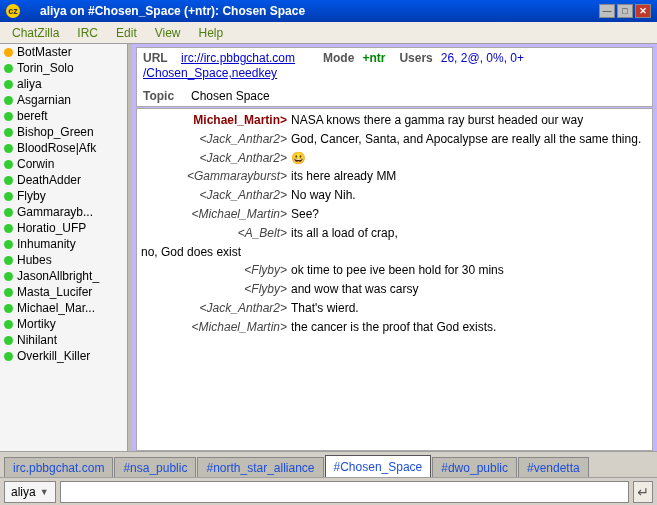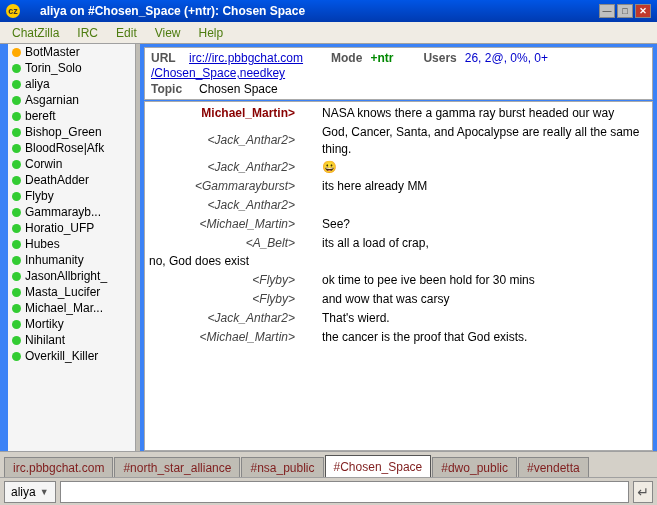--- a/index.html
+++ b/index.html
@@ -75,22 +75,21 @@
       padding: 2px 8px;
       font-size: 12px;
       cursor: pointer;
       color: #4d7c0f;
     }
 
     
     .main-layout {
       display: flex;
       height: calc(505px - 22px - 22px - 26px - 28px);
-      background: #3b82f6;
-      padding-left: 8px;
+      background: #c4b5fd;
     }
 
     
     .sidebar {
       width: 128px;
       min-width: 128px;
       background: #f5f5f5;
       border-right: 1px solid #a0a0a0;
       overflow-y: auto;
       overflow-x: hidden;
@@ -148,21 +147,21 @@
       color: #555;
       min-width: 30px;
     }
     .url-value {
       color: #0000cc;
       text-decoration: underline;
       cursor: pointer;
     }
     .mode-label { font-weight: bold; color: #555; margin-left: 20px; }
     .mode-value { color: #008800; font-weight: bold; }
-    .users-label { font-weight: bold; color: #555; margin-left: 22px; }
+    .users-label { font-weight: bold; color: #555; margin-left: 6px; }
     .users-value { color: #0000cc; }
 
     .topic-bar {
       display: flex;
       align-items: center;
       gap: 8px;
     }
     .topic-label {
       font-weight: bold;
       color: #555;
@@ -177,25 +176,24 @@
       flex: 1;
       overflow-y: auto;
       overflow-x: hidden;
       padding: 2px 4px;
       background: white;
       margin: 0 4px;
       border: 1px solid #aaa;
     }
     .chat-line {
       display: flex;
-      align-items: center;
+      align-items: flex-end;
       padding: 1px 0;
       font-size: 12px;
       line-height: 1.4;
-      gap: 23px;
     }
     .chat-nick {
       min-width: 150px;
       text-align: right;
       padding-right: 4px;
       color: #444;
       font-style: italic;
       flex-shrink: 0;
     }
     .chat-nick.system { color: #880000; font-weight: bold; font-style: normal; }
@@ -215,21 +213,21 @@
       gap: 1px;
       border-top: 1px solid #a0a0a0;
     }
     .tab {
       padding: 2px 8px;
       font-size: 12px;
       background: #c0bdb5;
       border: 1px solid #888;
       border-bottom: none;
       cursor: pointer;
-      color: #7f1d1d;
+      color: #1d4ed8;
       height: 20px;
       display: flex;
       align-items: center;
     }
     .tab.active {
       background: #ffffff;
       font-weight: normal;
       border-color: #555;
       height: 22px;
     }
@@ -355,25 +353,25 @@
       <div class="sidebar-item">
         <div class="dot dot-green"></div>
         <span>Gammarayb...</span>
       </div>
       <div class="sidebar-item">
         <div class="dot dot-green"></div>
         <span>Horatio_UFP</span>
       </div>
       <div class="sidebar-item">
         <div class="dot dot-green"></div>
+        <span>Inhumanity</span>
+      </div>
+      <div class="sidebar-item">
+        <div class="dot dot-green"></div>
         <span>Hubes</span>
-      </div>
-      <div class="sidebar-item">
-        <div class="dot dot-green"></div>
-        <span>Inhumanity</span>
       </div>
       <div class="sidebar-item">
         <div class="dot dot-green"></div>
         <span>JasonAllbright_</span>
       </div>
       <div class="sidebar-item">
         <div class="dot dot-green"></div>
         <span>Masta_Lucifer</span>
       </div>
       <div class="sidebar-item">
@@ -403,21 +401,21 @@
         <span class="url-label">URL</span>
         <span class="url-value">irc://irc.pbbgchat.com</span>
         <span class="mode-label">Mode</span>
         <span class="mode-value">+ntr</span>
         <span class="users-label">Users</span>
         <span class="users-value">26, 2@, 0%, 0+</span>
       </div>
       <div class="url-bar-line1" style="margin-top:1px;">
         <span class="url-value">/Chosen_Space,needkey</span>
       </div>
-      <div class="topic-bar" style="margin-top:2px;">
+      <div class="topic-bar" style="margin-top:9px;">
         <span class="topic-label">Topic</span>
         <span class="topic-value">Chosen Space</span>
       </div>
     </div>
 
     <div class="chat-messages">
     <div class="chat-line">
           <span class="chat-nick system">Michael_Martin&gt;</span>
           <span class="chat-text">NASA knows there a gamma ray burst headed our way</span>
         </div>
@@ -428,20 +426,21 @@
         <div class="chat-line">
           <span class="chat-nick">&lt;Jack_Anthar2&gt;</span>
           <span class="chat-text">😀</span>
         </div>
         <div class="chat-line">
           <span class="chat-nick">&lt;Gammarayburst&gt;</span>
           <span class="chat-text">its here already MM</span>
         </div>
         <div class="chat-line">
           <span class="chat-nick">&lt;Jack_Anthar2&gt;</span>
+          <span class="chat-text">No way Nih.</span>
         </div>
         <div class="chat-line">
           <span class="chat-nick">&lt;Michael_Martin&gt;</span>
           <span class="chat-text">See?</span>
         </div>
         <div class="chat-line">
           <span class="chat-nick">&lt;A_Belt&gt;</span>
           <span class="chat-text">its all a load of crap,</span>
         </div>
         <div class="chat-line">
@@ -463,22 +462,22 @@
           <span class="chat-nick">&lt;Michael_Martin&gt;</span>
           <span class="chat-text">the cancer is the proof that God exists.</span>
         </div>
       </div>
 
   </div>
 </div>
 
 <div class="tab-bar">
 <div class="tab">irc.pbbgchat.com</div>
+    <div class="tab">#nsa_public</div>
     <div class="tab">#north_star_alliance</div>
-    <div class="tab">#nsa_public</div>
     <div class="tab active">#Chosen_Space</div>
     <div class="tab">#dwo_public</div>
     <div class="tab">#vendetta</div>
   </div>
 
 <div class="input-bar">
   <div class="nick-selector">
     <span>aliya</span>
     <span class="nick-dropdown-arrow">▼</span>
   </div>

